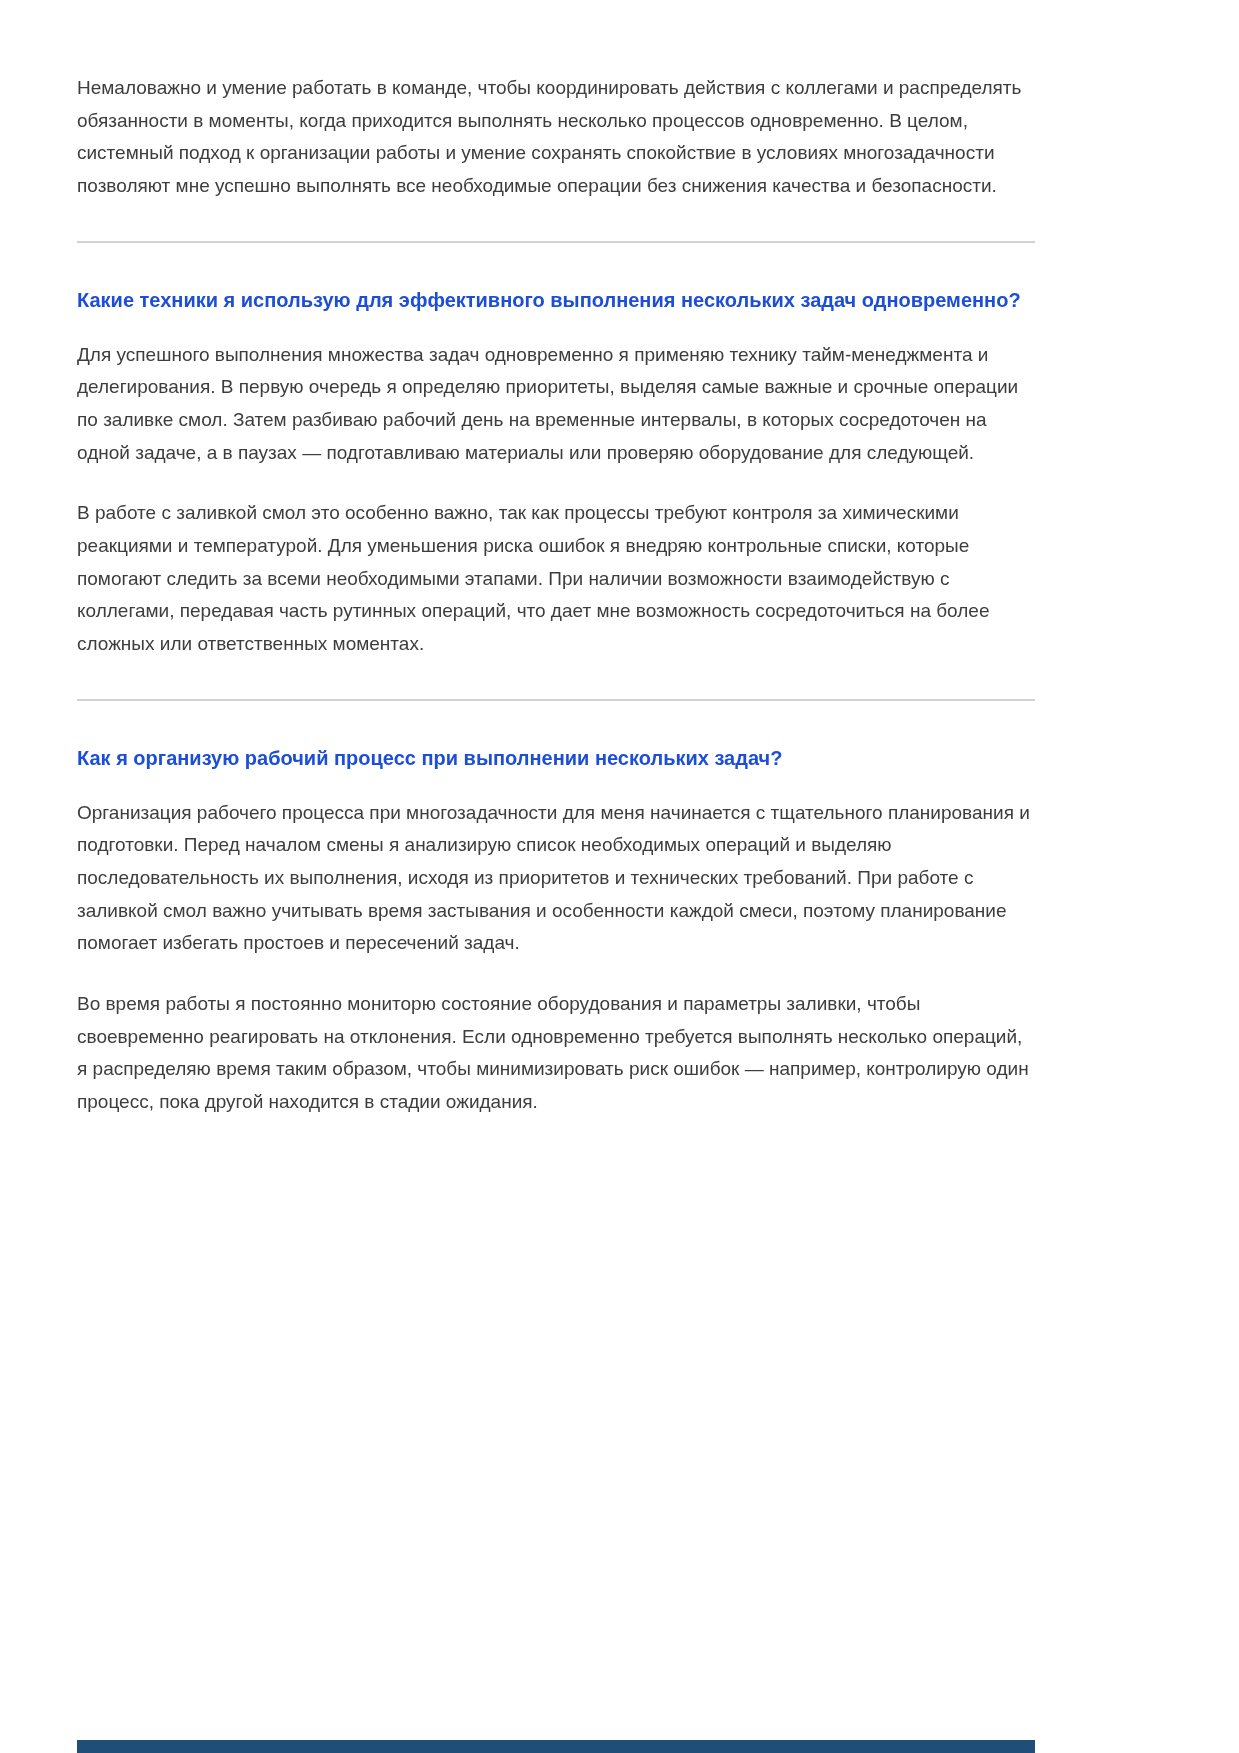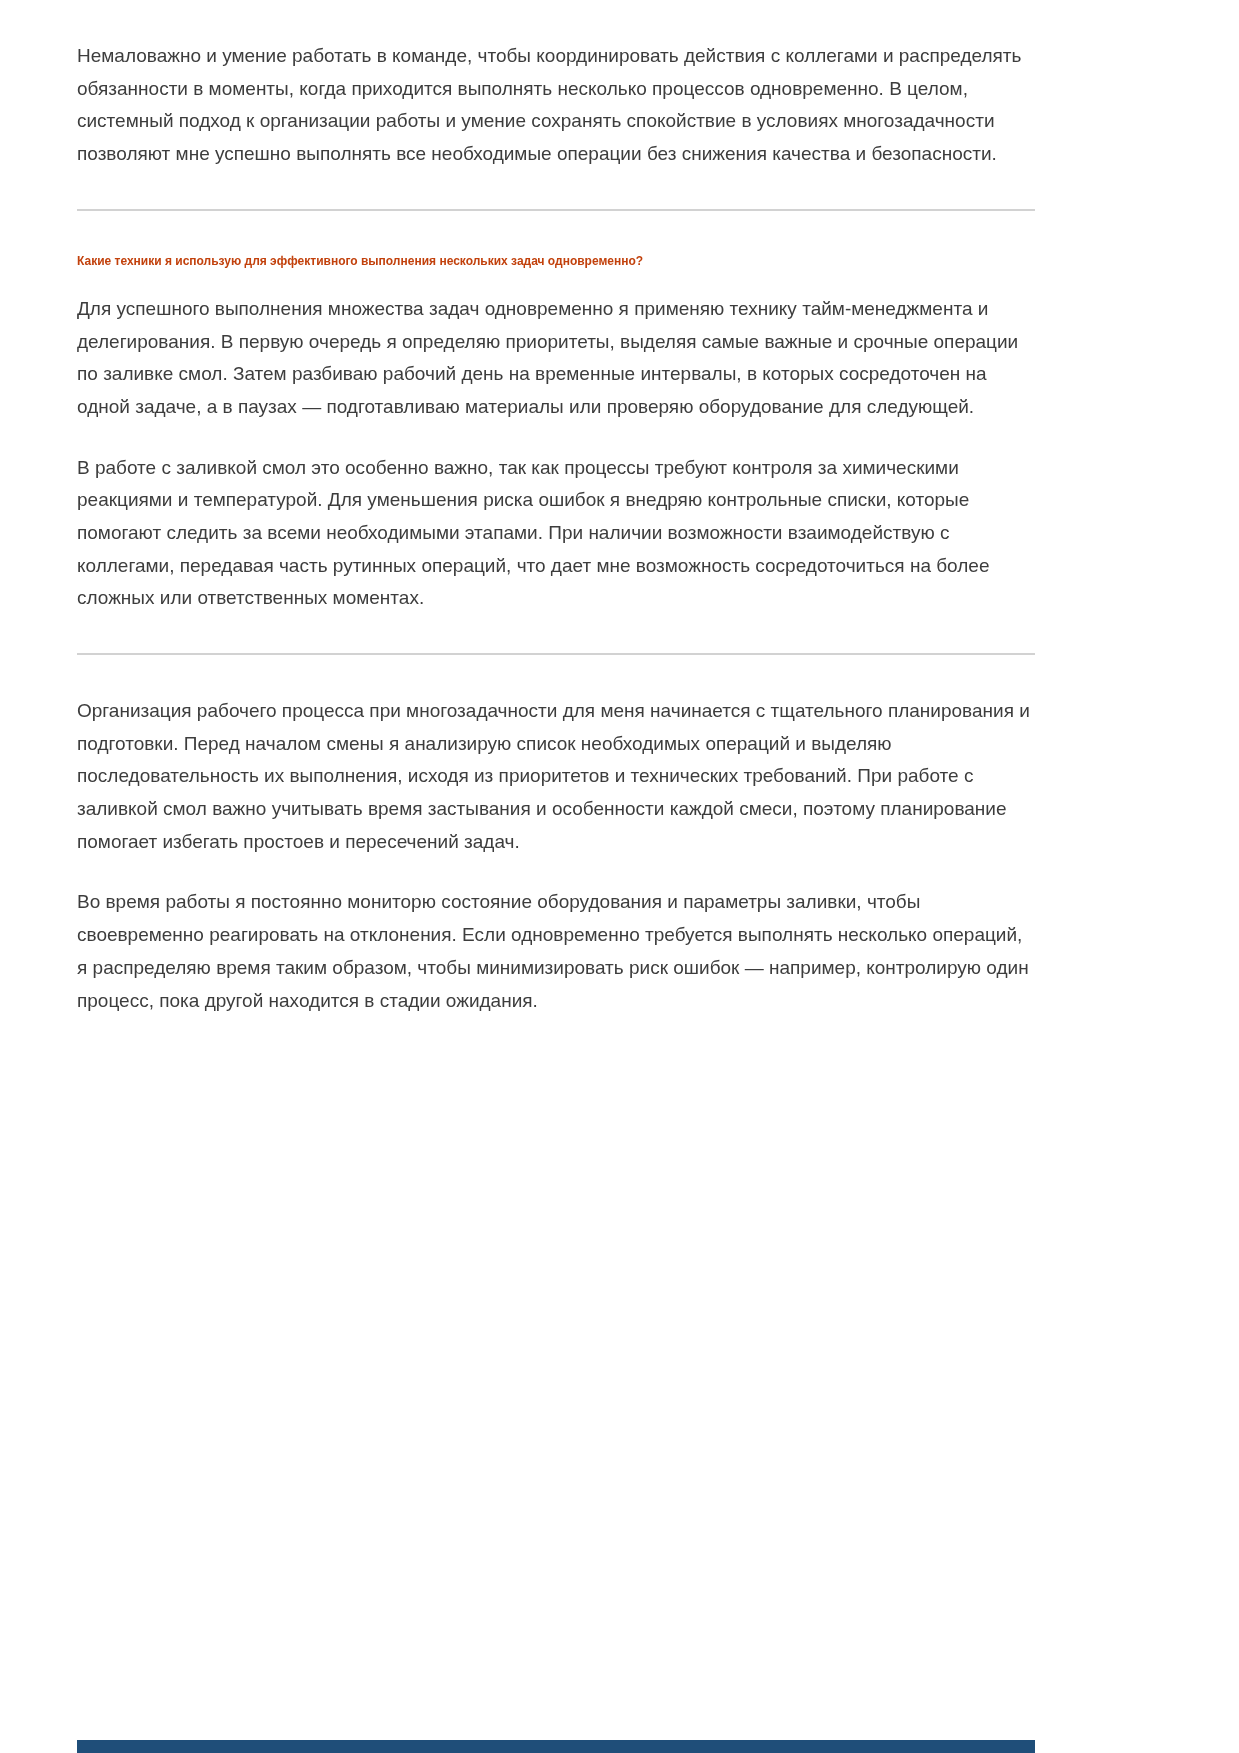--- a/index.html
+++ b/index.html
@@ -12,34 +12,34 @@
     background: #ffffff;
     font-family: "Liberation Sans", sans-serif;
     color: #3d3d3d;
     position: relative;
     overflow: hidden;
   }
   .content {
     box-sizing: border-box;
     margin-left: 77px;
     width: 958px;
-    padding-top: 40px;
+    padding-top: 72px;
   }
   .paragraph {
     font-size: 19px;
     line-height: 1.72;
     margin: 0 0 28px 0;
     color: #3d3d3d;
     text-align: left;
   }
   .section-heading {
-    font-size: 12px;
+    font-size: 20px;
     line-height: 1.7;
     font-weight: 700;
-    color: #c2410c;
+    color: #1d4ed8;
     margin: 0 0 22px 0;
   }
   .divider {
     border: none;
     border-top: 2px solid #d2d2d2;
     margin: 38px 0 40px 0;
     height: 0;
   }
   .footer-bar {
     position: absolute;
@@ -61,20 +61,21 @@
 
   <h2 class="section-heading">Какие техники я использую для эффективного выполнения нескольких задач одновременно?</h2>
 
   <p class="paragraph">Для успешного выполнения множества задач одновременно я применяю технику тайм-менеджмента и делегирования. В первую очередь я определяю приоритеты, выделяя самые важные и срочные операции по заливке смол. Затем разбиваю рабочий день на временные интервалы, в которых сосредоточен на одной задаче, а в паузах — подготавливаю материалы или проверяю оборудование для следующей.</p>
 
   <p class="paragraph">В работе с заливкой смол это особенно важно, так как процессы требуют контроля за химическими реакциями и температурой. Для уменьшения риска ошибок я внедряю контрольные списки, которые помогают следить за всеми необходимыми этапами. При наличии возможности взаимодействую с коллегами, передавая часть рутинных операций, что дает мне возможность сосредоточиться на более сложных или ответственных моментах.</p>
 
 
   <hr class="divider">
 
+  <h2 class="section-heading">Как я организую рабочий процесс при выполнении нескольких задач?</h2>
 
   <p class="paragraph">Организация рабочего процесса при многозадачности для меня начинается с тщательного планирования и подготовки. Перед началом смены я анализирую список необходимых операций и выделяю последовательность их выполнения, исходя из приоритетов и технических требований. При работе с заливкой смол важно учитывать время застывания и особенности каждой смеси, поэтому планирование помогает избегать простоев и пересечений задач.</p>
 
   <p class="paragraph">Во время работы я постоянно мониторю состояние оборудования и параметры заливки, чтобы своевременно реагировать на отклонения. Если одновременно требуется выполнять несколько операций, я распределяю время таким образом, чтобы минимизировать риск ошибок — например, контролирую один процесс, пока другой находится в стадии ожидания.</p>
 
 </main>
 
 <div class="footer-bar"></div>
 
 </body></html>

